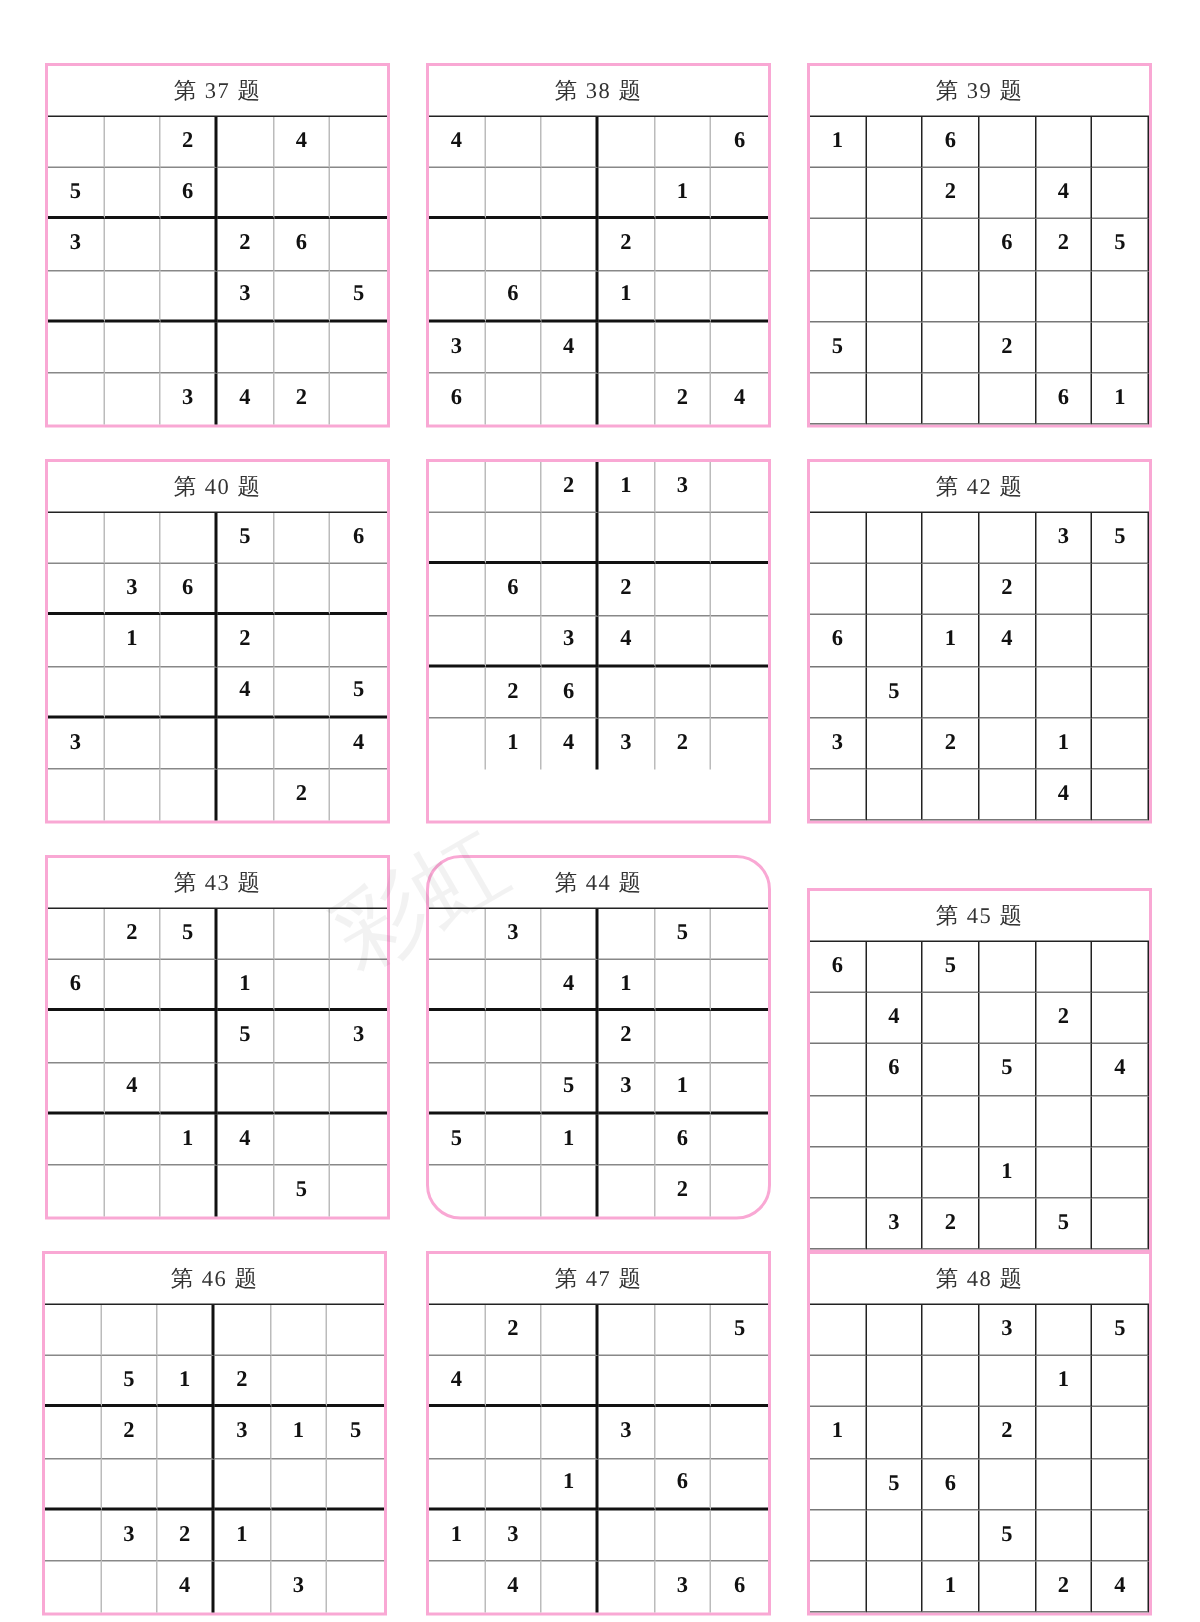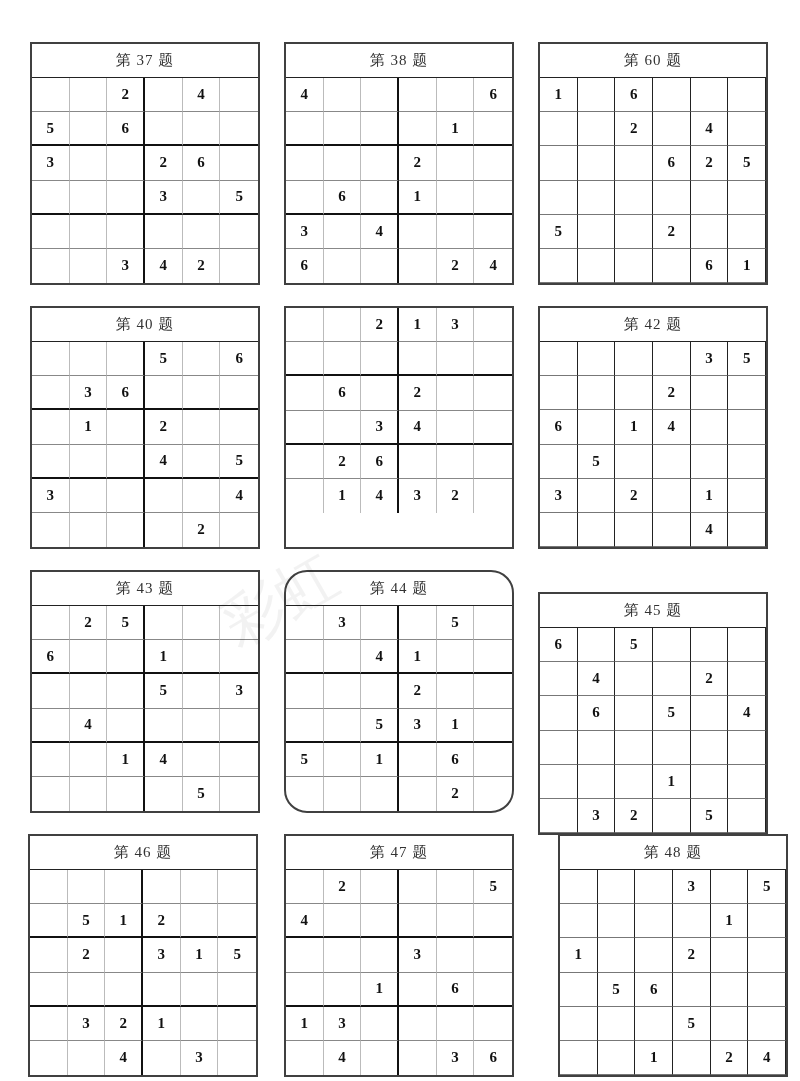--- a/index.html
+++ b/index.html
@@ -3,21 +3,21 @@
 <meta charset="utf-8">
 <style>
   html, body { margin: 0; padding: 0; }
   body {
     width: 800px; height: 1081px; background: #ffffff; position: relative; overflow: hidden;
     font-family: "Liberation Serif", "DejaVu Serif", serif;
   }
   .page { position: absolute; left: 0; top: 0; width: 800px; height: 1081px; }
   .puzzle {
     position: absolute; width: 230px; height: 243px;
-    border: 2px solid #404040; box-sizing: border-box; background: #fff;
+    border: 2px solid #f9a8d4; box-sizing: border-box; background: #fff;
   }
   .puzzle .title {
     height: 34px; border-bottom: 1.5px solid #222; box-sizing: border-box;
     display: flex; align-items: center; justify-content: center;
     font-size: 15px; color: #333; letter-spacing: 1px;
   }
   .puzzle .grid {
     display: grid; grid-template-columns: repeat(6, 1fr); grid-template-rows: repeat(6, 1fr);
     height: calc(100% - 34px);
   }
@@ -116,21 +116,21 @@
         <div class="cell c6 r5"></div>
         <div class="cell c1 r6">6</div>
         <div class="cell c2 r6"></div>
         <div class="cell c3 r6"></div>
         <div class="cell c4 r6"></div>
         <div class="cell c5 r6">2</div>
         <div class="cell c6 r6">4</div>
       </div>
     </div>
     <div class="puzzle dark" style="left: 538px; top: 42px;">
-      <div class="title">第 60 题</div>
+      <div class="title">第 39 题</div>
       <div class="grid">
         <div class="cell c1 r1">1</div>
         <div class="cell c2 r1"></div>
         <div class="cell c3 r1">6</div>
         <div class="cell c4 r1"></div>
         <div class="cell c5 r1"></div>
         <div class="cell c6 r1"></div>
         <div class="cell c1 r2"></div>
         <div class="cell c2 r2"></div>
         <div class="cell c3 r2">2</div>
@@ -483,21 +483,21 @@
         <div class="cell c5 r5"></div>
         <div class="cell c6 r5"></div>
         <div class="cell c1 r6"></div>
         <div class="cell c2 r6">4</div>
         <div class="cell c3 r6"></div>
         <div class="cell c4 r6"></div>
         <div class="cell c5 r6">3</div>
         <div class="cell c6 r6">6</div>
       </div>
     </div>
-    <div class="puzzle dark" style="left: 538px; top: 834px; margin-left: 20px;">
+    <div class="puzzle dark" style="left: 538px; top: 834px;">
       <div class="title">第 48 题</div>
       <div class="grid">
         <div class="cell c1 r1"></div>
         <div class="cell c2 r1"></div>
         <div class="cell c3 r1"></div>
         <div class="cell c4 r1">3</div>
         <div class="cell c5 r1"></div>
         <div class="cell c6 r1">5</div>
         <div class="cell c1 r2"></div>
         <div class="cell c2 r2"></div>

